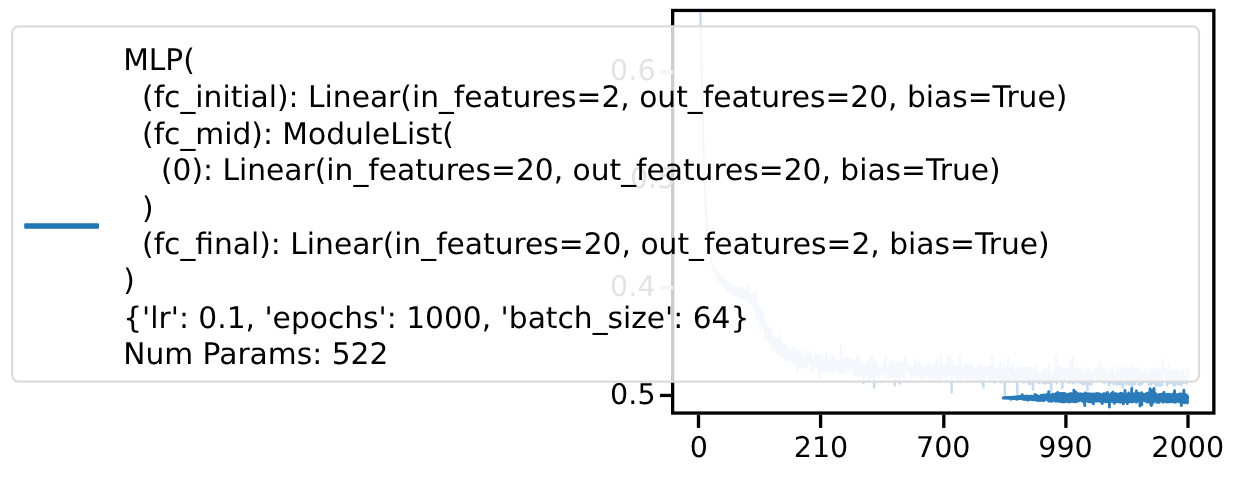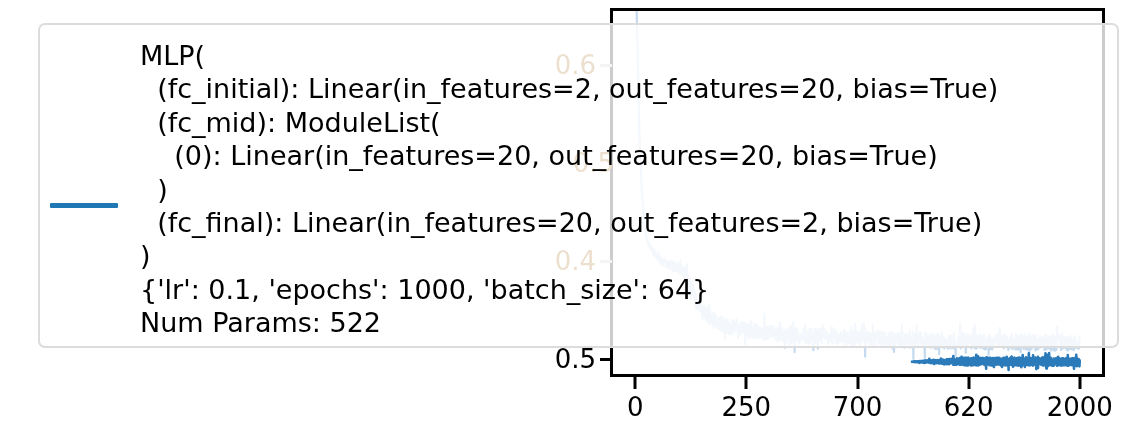--- a/index.html
+++ b/index.html
@@ -47,21 +47,21 @@
     color: #000000;
   }
   .ytick-label { display: inline-block; }
   .ytick-mark {
     position: absolute;
     width: 12px;
     height: 3px;
     background: #000000;
   }
   
-  .ytick.faded .ytick-label { color: #a16207; }
+  .ytick.faded .ytick-label { color: #737373; }
   .ytick.faded .ytick-mark  { background: #c9c9c9; }
 
   
   .xtick {
     position: absolute;
     font-size: 26px;
     line-height: 1;
     color: #000000;
     transform: translateX(-50%);
     white-space: nowrap;
@@ -78,21 +78,20 @@
   #legend-panel {
     position: absolute;
     left: 10px;
     top: 23px;
     width: 1081px;
     height: 325px;
     box-sizing: border-box;
     border: 2px solid #dcdcdc;
     border-radius: 7px;
     background: rgba(255,255,255,0.80);
-    margin-left: 28px;
   }
   #legend-handle {
     position: absolute;
     left: 10px;
     top: 178px;
     width: 68px;
     height: 5px;
     background: #1f77b4;
     border-radius: 1px;
   }
@@ -125,25 +124,25 @@
       <div class="ytick" style="left: 530px; top: 346.284px; width: 66px;"><span class="ytick-label">0.5</span><span class="ytick-mark" style="left: 70px; top: 12px;"></span></div>
       <div class="ytick faded" style="left: 530px; top: 248.176px; width: 66px;"><span class="ytick-label">0.4</span><span class="ytick-mark" style="left: 70px; top: 12px;"></span></div>
       <div class="ytick faded" style="left: 548px; top: 150.068px; width: 66px;"><span class="ytick-label">0.5</span><span class="ytick-mark" style="left: 70px; top: 12px;"></span></div>
       <div class="ytick faded" style="left: 530px; top: 51.9595px; width: 66px;"><span class="ytick-label">0.6</span><span class="ytick-mark" style="left: 70px; top: 12px;"></span></div>
     </div>
 
   <div id="xtick-group">
       <div class="xtick-mark" style="left: 635.227px; top: 377px;"></div>
       <div class="xtick" style="left: 635.227px; top: 394px;">0</div>
       <div class="xtick-mark" style="left: 746.364px; top: 377px;"></div>
-      <div class="xtick" style="left: 746.364px; top: 394px;">250</div>
+      <div class="xtick" style="left: 746.364px; top: 394px;">210</div>
       <div class="xtick-mark" style="left: 857.5px; top: 377px;"></div>
       <div class="xtick" style="left: 857.5px; top: 394px;">700</div>
       <div class="xtick-mark" style="left: 968.636px; top: 377px;"></div>
-      <div class="xtick" style="left: 968.636px; top: 394px;">620</div>
+      <div class="xtick" style="left: 968.636px; top: 394px;">990</div>
       <div class="xtick-mark" style="left: 1079.77px; top: 377px;"></div>
       <div class="xtick" style="left: 1079.77px; top: 394px;">2000</div>
     </div>
 
   <div id="legend-panel" style="border-color: rgb(220, 220, 220);">
     <div id="legend-handle" style="background: rgb(31, 119, 180);"></div>
     <div id="legend-text"><div class="legend-line">MLP(</div><div class="legend-line">  (fc_initial): Linear(in_features=2, out_features=20, bias=True)</div><div class="legend-line">  (fc_mid): ModuleList(</div><div class="legend-line">    (0): Linear(in_features=20, out_features=20, bias=True)</div><div class="legend-line">  )</div><div class="legend-line">  (fc_final): Linear(in_features=20, out_features=2, bias=True)</div><div class="legend-line">)</div><div class="legend-line">{'lr': 0.1, 'epochs': 1000, 'batch_size': 64}</div><div class="legend-line">Num Params: 522</div></div>
   </div>
 
 </div>

